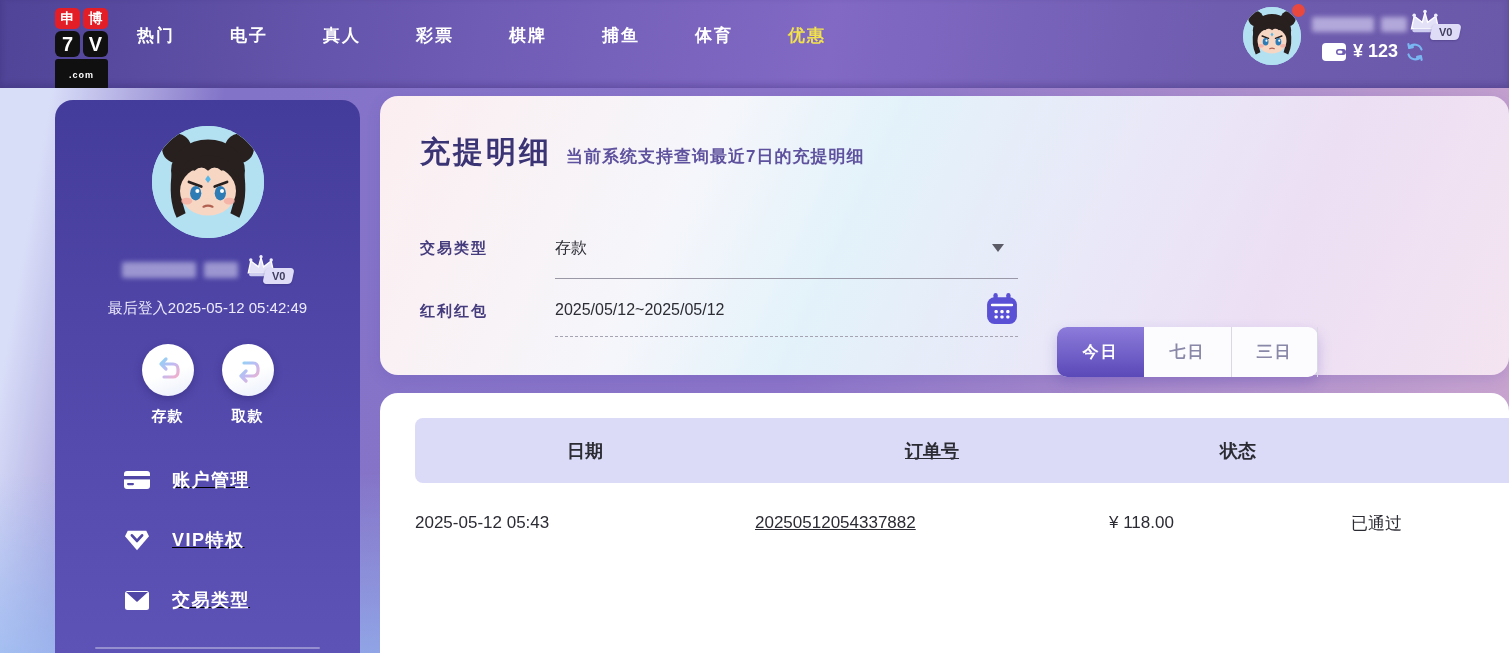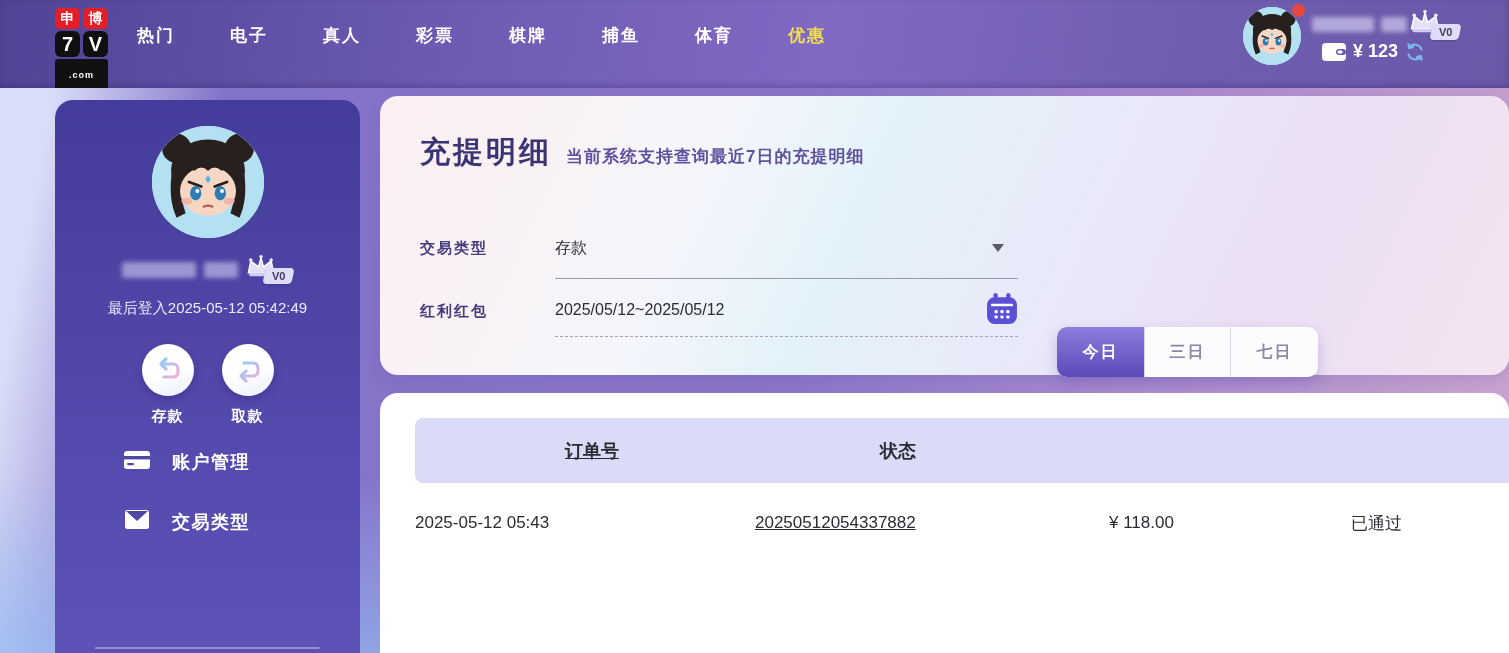--- a/index.html
+++ b/index.html
@@ -56,21 +56,21 @@
   .crown-side { margin-left:6px; position:relative; top:-2px; }
   .v0-side { margin-left:-14px; position:relative; top:5px; }
   .last-login { margin-top:14px; color:#eceafc; font-size:15px; }
   .quick-actions { margin-top:26px; display:flex; gap:28px; }
   .qa { display:flex; flex-direction:column; align-items:center; gap:11px; cursor:pointer; }
   .qa-circle { width:52px; height:52px; border-radius:50%;
     background:linear-gradient(160deg,#ffffff 55%,#e9eefb 100%);
     display:flex; align-items:center; justify-content:center; box-shadow:0 3px 8px rgba(30,20,80,.3); }
   .qa-label { color:#fff; font-size:15px; font-weight:700; letter-spacing:1px; }
   .menu { margin-top:24px; width:100%; padding-left:68px; }
-  .menu-item { display:flex; gap:22px; height:60px; cursor:pointer; }
+  .menu-item { display:flex; align-items:center; gap:22px; height:60px; cursor:pointer;text-decoration:underline; }
   .menu-item .mi-icon { width:27px; display:flex; justify-content:center; }
   .menu-item .mi-label { color:#fff; font-size:18px; font-weight:700; letter-spacing:1.5px; }
   .sidebar-divider { position:absolute; bottom:4px; left:40px; right:40px; height:2px;
     background:rgba(255,255,255,.35); border-radius:1px; }
 
   
   .filter-panel { position:absolute; left:380px; top:8px; right:0; height:279px; border-radius:18px;
     background:linear-gradient(115deg,#fceef0 0%,#f5f6fb 28%,#e3f2fa 42%,#e9e8f8 62%,#ecdff4 78%,#f4e4f1 100%);
     box-shadow:0 4px 14px rgba(90,70,170,.18); }
   .title-row { position:absolute; left:40px; top:36px; display:flex; align-items:baseline; gap:14px; }
@@ -258,20 +258,29 @@
             <svg viewBox="0 0 26 20" width="26" height="20">
               <rect x="0" y="1" width="26" height="18" rx="3" fill="#fff"></rect>
               <rect x="0" y="6" width="26" height="3.4" fill="#4f46a5"></rect>
               <rect x="3" y="13" width="7" height="2.2" rx="1.1" fill="#4f46a5"></rect>
             </svg>
           </span>
           <span class="mi-label">账户管理</span>
         </div>
         <div class="menu-item">
           <span class="mi-icon">
+            <svg viewBox="0 0 28 26" width="26" height="24">
+              <path d="M4 3 H24 L27 9 L14 24 L1 9 Z" fill="#fff"></path>
+              <path d="M8.5 8 L14 14 L19.5 8" stroke="#4f46a5" stroke-width="3" fill="none" stroke-linecap="round" stroke-linejoin="round"></path>
+            </svg>
+          </span>
+          <span class="mi-label">VIP特权</span>
+        </div>
+        <div class="menu-item">
+          <span class="mi-icon">
             <svg viewBox="0 0 24 19" width="24" height="19">
               <rect x="0" y="0" width="24" height="19" rx="2.5" fill="#fff"></rect>
               <path d="M1 1 L12 11 L23 1 Z" fill="#4f46a5"></path>
             </svg>
           </span>
           <span class="mi-label">交易类型</span>
         </div>
       </div>
       <div class="sidebar-divider"></div>
     </aside>
@@ -302,27 +311,28 @@
               <rect x="19" y="16" width="3" height="3" rx="1" fill="#fff"></rect>
             <rect x="8" y="21" width="3" height="3" rx="1" fill="#fff"></rect>
               <rect x="13.5" y="21" width="3" height="3" rx="1" fill="#fff"></rect>
               <rect x="19" y="21" width="3" height="3" rx="1" fill="#fff"></rect>
           </svg>
         </span>
       </div>
 
       <div class="range-group">
         <div class="range-btn first active">今日</div>
+        <div class="range-btn last">七日</div>
         <div class="range-btn mid">三日</div>
-        <div class="range-btn last">七日</div>
       </div>
     </section>
 
     <section class="table-panel">
       <div class="table-header">
+        <div class="cell col0">日期</div>
         <div class="cell col1">订单号</div>
         <div class="cell col3">状态</div>
       </div>
       <div class="table-row">
         <div class="cell col0">2025-05-12 05:43</div>
         <div class="cell col1">20250512054337882</div>
         <div class="cell col2">¥ 118.00</div>
         <div class="cell col3">已通过</div>
       </div>
     </section>

